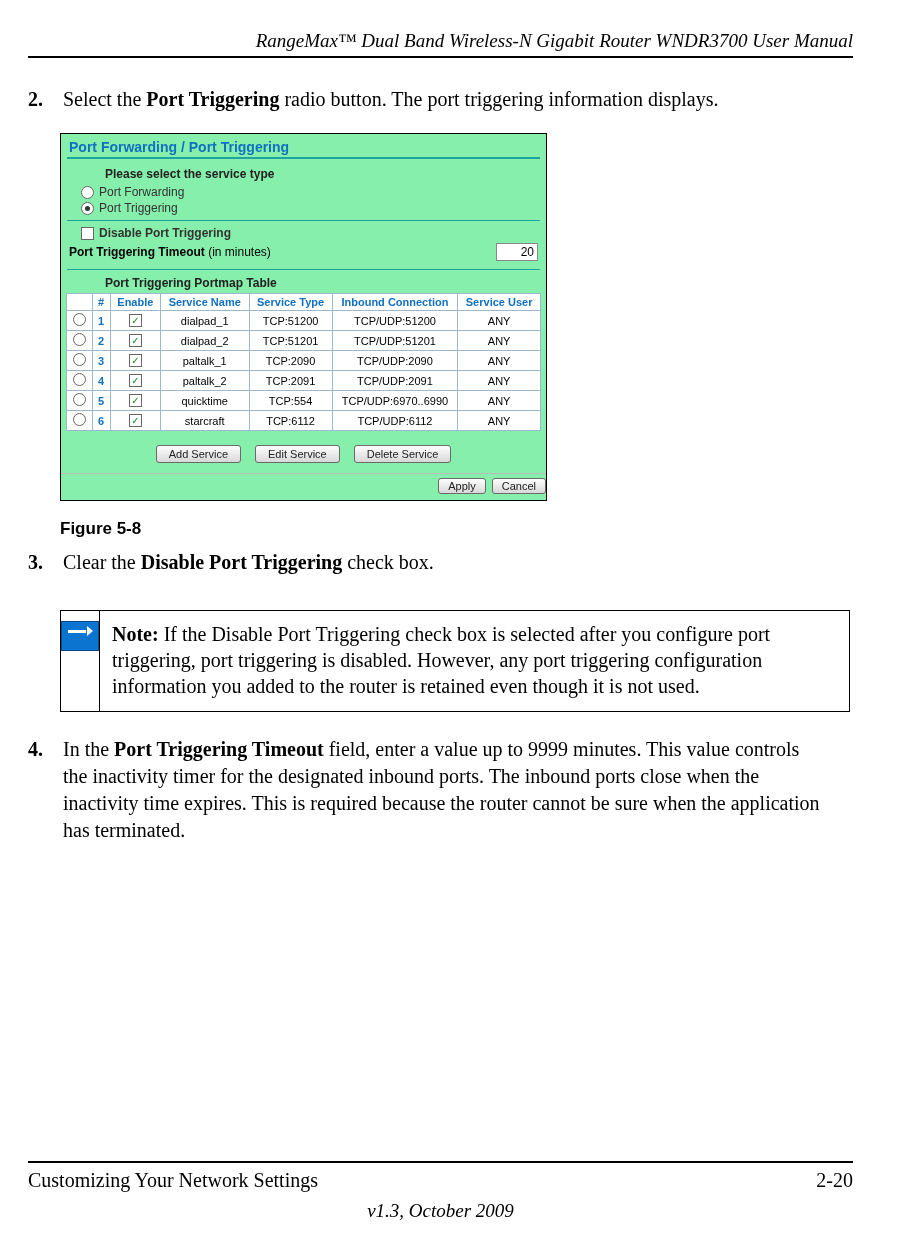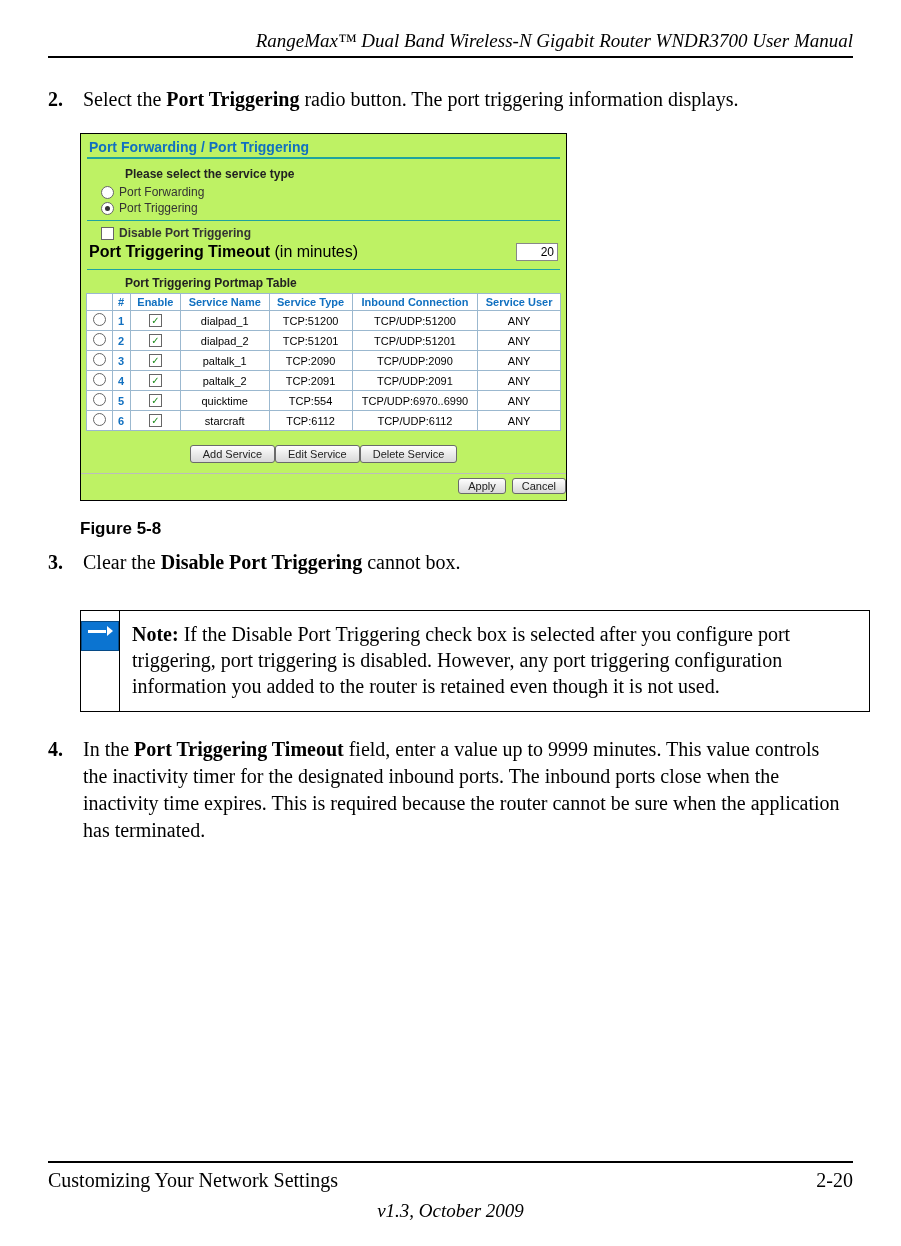--- a/index.html
+++ b/index.html
@@ -7,21 +7,21 @@
     padding: 0;
     font-family: "Times New Roman", Times, serif;
     background: #fff;
     color: #000;
     width: 901px;
     height: 1246px;
     position: relative;
     box-sizing: border-box;
   }
   .page {
-    padding: 30px 48px 0 48px;
+    padding: 30px 48px 0 28px;
     display: flex;
     flex-direction: column;
     height: 100%;
     box-sizing: border-box;
   }
   .header {
     text-align: right;
     font-style: italic;
     font-size: 19px;
     border-bottom: 2px solid #000;
@@ -47,21 +47,21 @@
   .bold { font-weight: bold; }
   .figure-outer {
     border: 1px solid #000;
     width: 485px;
     margin-left: 32px;
     margin-bottom: 8px;
   }
   .panel {
     font-family: Arial, Helvetica, sans-serif;
     font-size: 12px;
-    background: #bef264;
+    background: #86efac;
   }
   .panel-title {
     color: #1170c0;
     font-weight: bold;
     font-size: 14px;
     padding: 5px 8px 2px 8px;
   }
   .hr-teal {
     height: 2px;
     background: #1ea3a0;
@@ -90,21 +90,21 @@
   .radio-dot::after { content: ""; width: 5px; height: 5px; background: #333; border-radius: 50%; }
   .chk {
     width: 11px; height: 11px; border: 1px solid #666; background: #fff;
     display: inline-flex; align-items: center; justify-content: center;
     font-size: 10px; color: #1a8a1a; line-height: 1;
   }
   .timeout-row {
     display: flex; justify-content: space-between; align-items: center;
     padding: 2px 8px 4px 8px;
   }
-  .timeout-row .lbl { font-weight: bold; font-size: 16px; }
+  .timeout-row .lbl { font-weight: bold; font-size: 12px; }
   .timeout-row .lbl .paren { font-weight: normal; }
   .timeout-row .field {
     width: 34px; height: 16px; border: 1px solid #888; background: #fff;
     font-size: 12px; padding: 0 3px; display: flex; align-items: center; justify-content: flex-end;
   }
   .tbl-wrap { padding: 0 5px 6px 5px; }
   table.portmap {
     border-collapse: collapse;
     width: 100%;
     font-size: 11px;
@@ -118,21 +118,21 @@
   table.portmap th {
     color: #1170c0;
     font-weight: bold;
     background: #fff;
     white-space: nowrap;
   }
   table.portmap td .radio-empty { margin: 0 auto; }
   table.portmap td .chk { margin: 0 auto; }
   .col-num { color: #1170c0; font-weight: bold; }
   .btn-row {
-    display: flex; justify-content: center; 
+    display: flex; justify-content: center; gap: 14px;
     padding: 8px 0 10px 0;
   }
   .btn, .btn-sm {
     border: 1px solid #6a6a6a;
     background: linear-gradient(#fefefe,#d8d8d8);
     font-size: 11px;
     padding: 2px 12px;
     border-radius: 3px;
     font-family: Arial, Helvetica, sans-serif;
     color: #222;
@@ -333,21 +333,21 @@
         <span class="btn-sm">Apply</span>
         <span class="btn-sm">Cancel</span>
       </div>
     </div>
   </div>
   <div class="figure-caption">Figure 5-8</div>
 
   <div class="step">
     <span class="num">3.</span>
     <span class="body">
-      <span>Clear the </span><span class="bold">Disable Port Triggering</span><span> cannot box.</span>
+      <span>Clear the </span><span class="bold">Disable Port Triggering</span><span> check box.</span>
     </span>
   </div>
 
   <div class="note-box">
     <div class="note-icon-cell">
       <div class="note-icon"></div>
     </div>
     <div class="note-text">
       <span class="bold">Note:</span><span> If the Disable Port Triggering check box is selected after you configure port triggering, port triggering is disabled. However, any port triggering configuration information you added to the router is retained even though it is not used.</span>
     </div>

